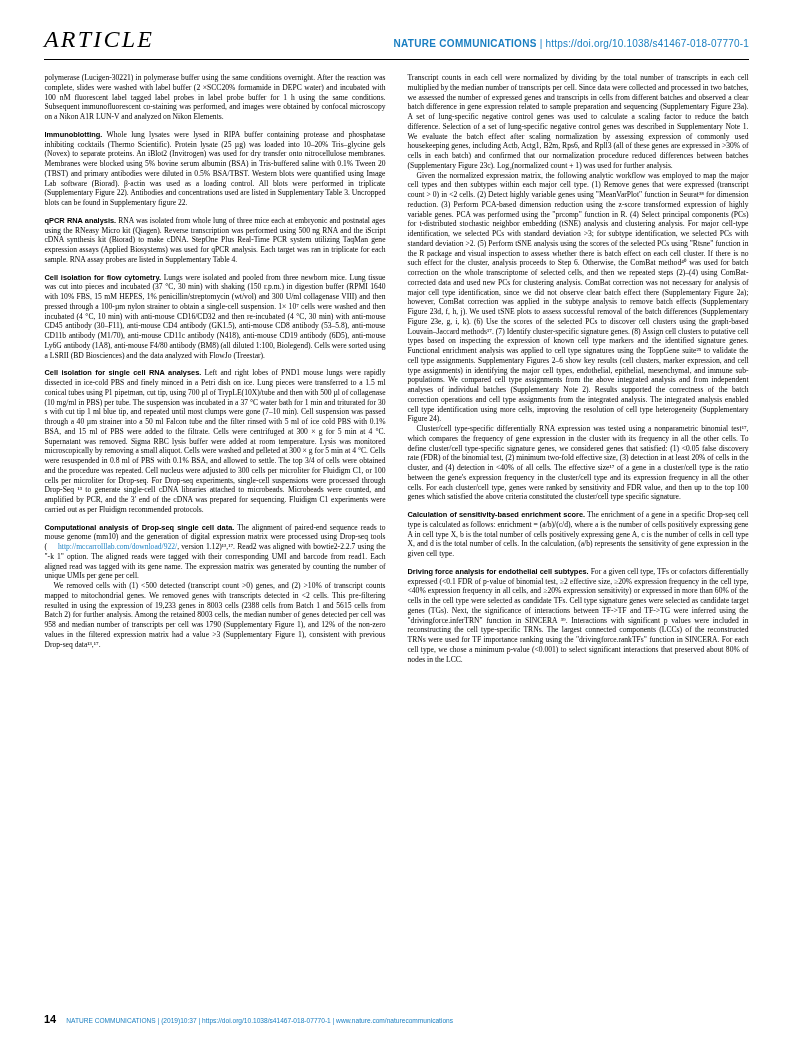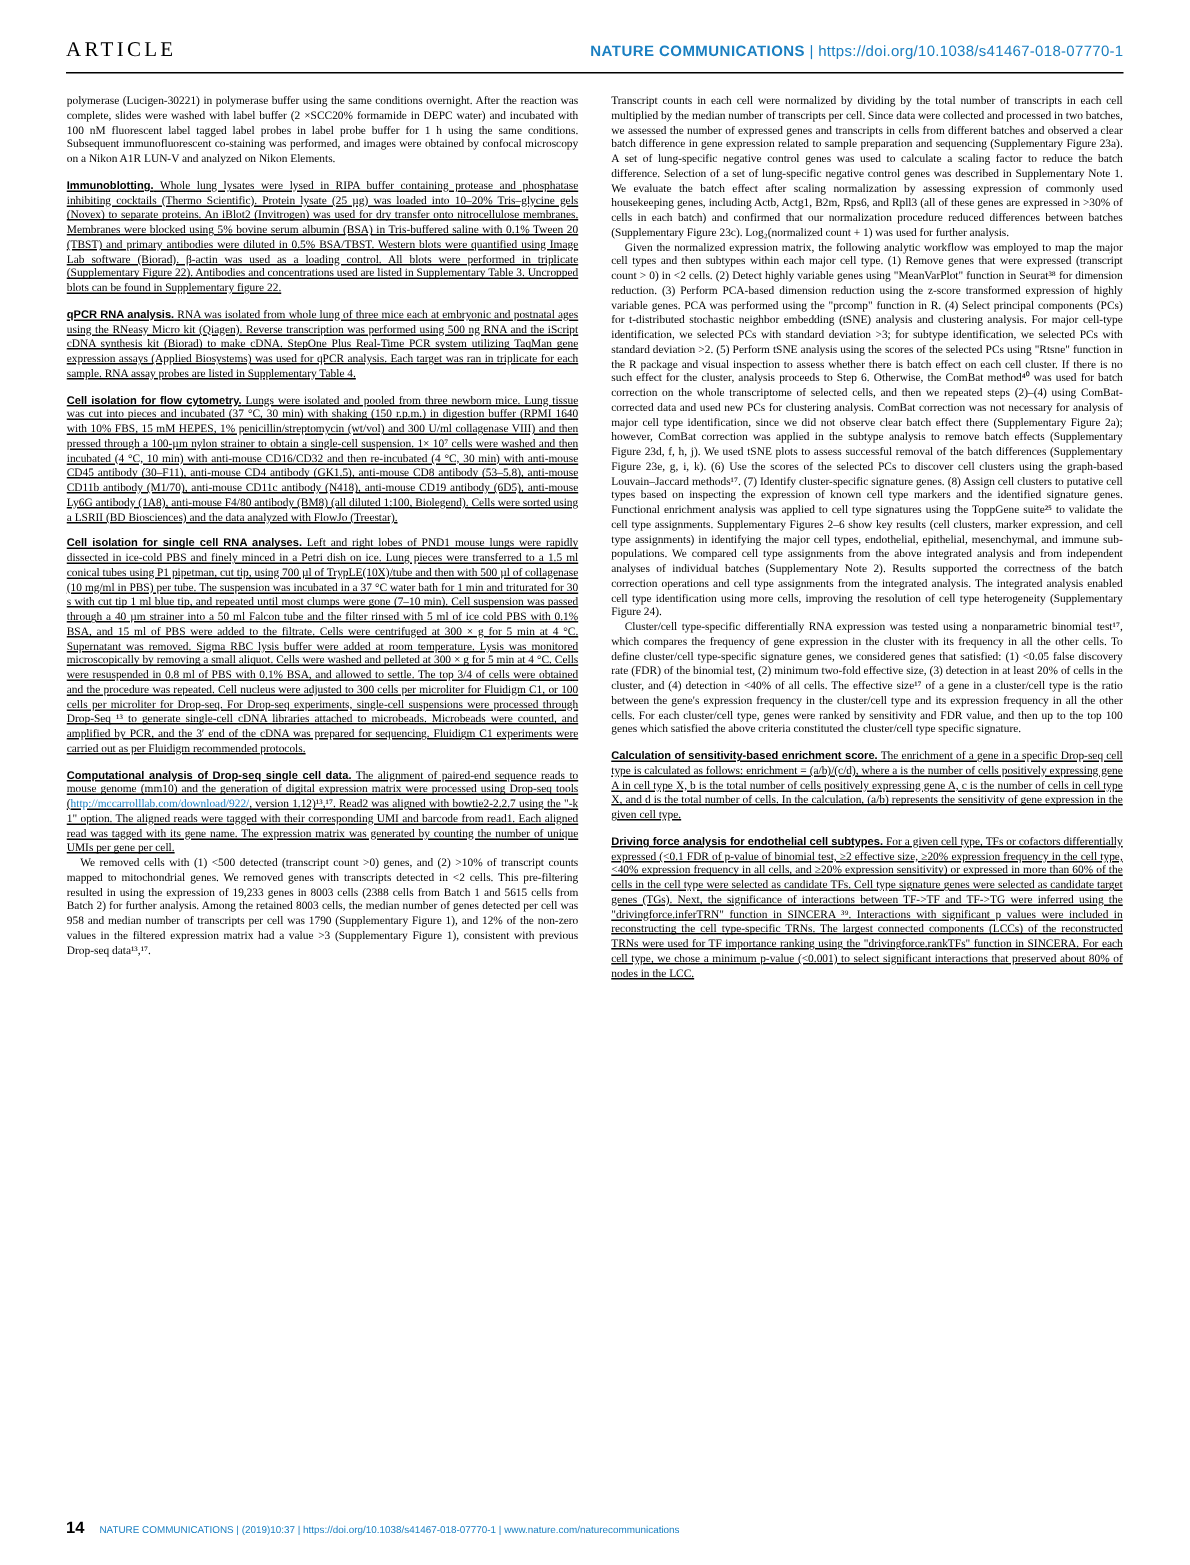--- a/index.html
+++ b/index.html
@@ -20,23 +20,24 @@
   
   .masthead {
     display: flex;
     align-items: baseline;
     justify-content: space-between;
     border-bottom: 1.2px solid #000;
     padding-bottom: 6px;
   }
   .article-word {
     font-family: "Liberation Serif", serif;
-    font-size: 14px;
+    font-size: 24px;
     letter-spacing: 2.2px;
     font-weight: 400;
+    font-style: italic;
   }
   .journal-line {
     font-family: "Liberation Sans", sans-serif;
     font-size: 10px;
     color: #1a7fc1;
     letter-spacing: .2px;
     white-space: nowrap;
   }
   .journal-line .jtitle { font-weight: 700; letter-spacing: .3px; }
   
@@ -55,28 +56,27 @@
   }
   p {
     margin: 0 0 0 0;
     text-indent: 9px;
     hyphens: auto;
   }
   p.noind { text-indent: 0; }
   .sec {
     margin-top: 8px;
     text-indent: 0;
-    text-decoration: underline;
   }
   .sec-head {
     font-family: "Liberation Sans", sans-serif;
     font-weight: 700;
     font-size: 7.4px;
   }
-  a.link { color: #1a7fc1; text-decoration: none; }
+  a.link { color: #1a7fc1; text-decoration: none; padding-left: 11px; }
   
   .footer {
     position: absolute;
     left: 44px;
     right: 44px;
     bottom: 18px;
     display: flex;
     align-items: baseline;
     gap: 10px;
     font-family: "Liberation Sans", sans-serif;

